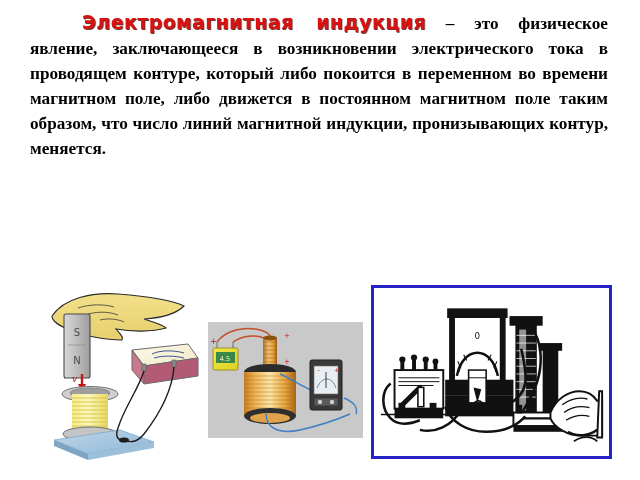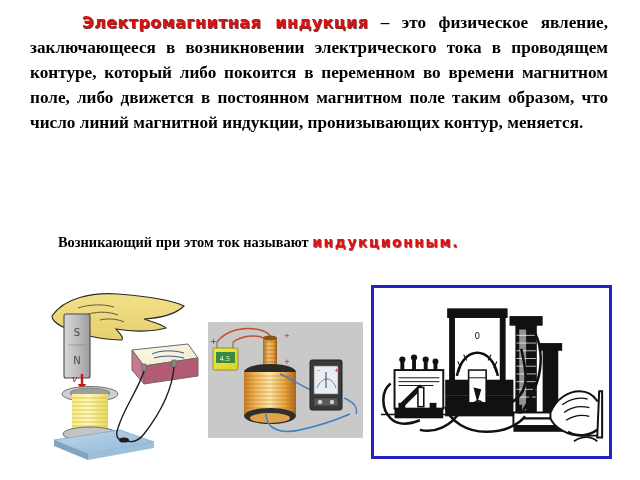--- a/index.html
+++ b/index.html
@@ -26,21 +26,21 @@
     font-size:17.2px;
     line-height:25px;
     color:#000000;
     text-align:justify;
     text-indent:52px;
     -webkit-hyphens:none; hyphens:none;
   }
   .para-main .title-red{
     font-family:"DejaVu Sans", sans-serif;
     font-weight:bold;
-    font-size:16px;
+    font-size:19px;
     color:#d91111;
     letter-spacing:0.4px;
     text-shadow:
        0.7px 0.7px 0 rgba(90,0,0,0.70),
        1.3px 1.1px 0 rgba(60,0,0,0.35);
     white-space:nowrap;
   }
   .para-main .dash{ font-family:"Liberation Serif", serif; font-weight:bold; }
 
   .para-sub{
@@ -86,23 +86,20 @@
 </style>
 </head>
 <body>
 
 <div id="slide">
 
   <div class="para-main">
     <span class="title-red">Электромагнитная  индукция</span><span class="dash"> –  </span><span>это физическое явление, заключающееся в возникновении электрического тока в проводящем контуре, который либо покоится в переменном во времени магнитном поле, либо движется в постоянном магнитном поле таким образом, что число линий магнитной индукции, пронизывающих контур, меняется.</span>
   </div>
 
-  <div class="para-sub">
-    <span>Возникающий при этом ток называют </span><span class="word-red">индукционным.</span>
-  </div>
 
   <div class="fig" id="fig1">
     <svg width="158" height="172" viewBox="0 0 158 172">
       <defs>
         <linearGradient id="handG" x1="0" y1="0" x2="0" y2="1">
           <stop offset="0%" stop-color="#f2e08a"></stop>
           <stop offset="100%" stop-color="#e6cf6d"></stop>
         </linearGradient>
         <linearGradient id="coilG" x1="0" y1="0" x2="1" y2="0">
           <stop offset="0%" stop-color="#f6ec86"></stop>

